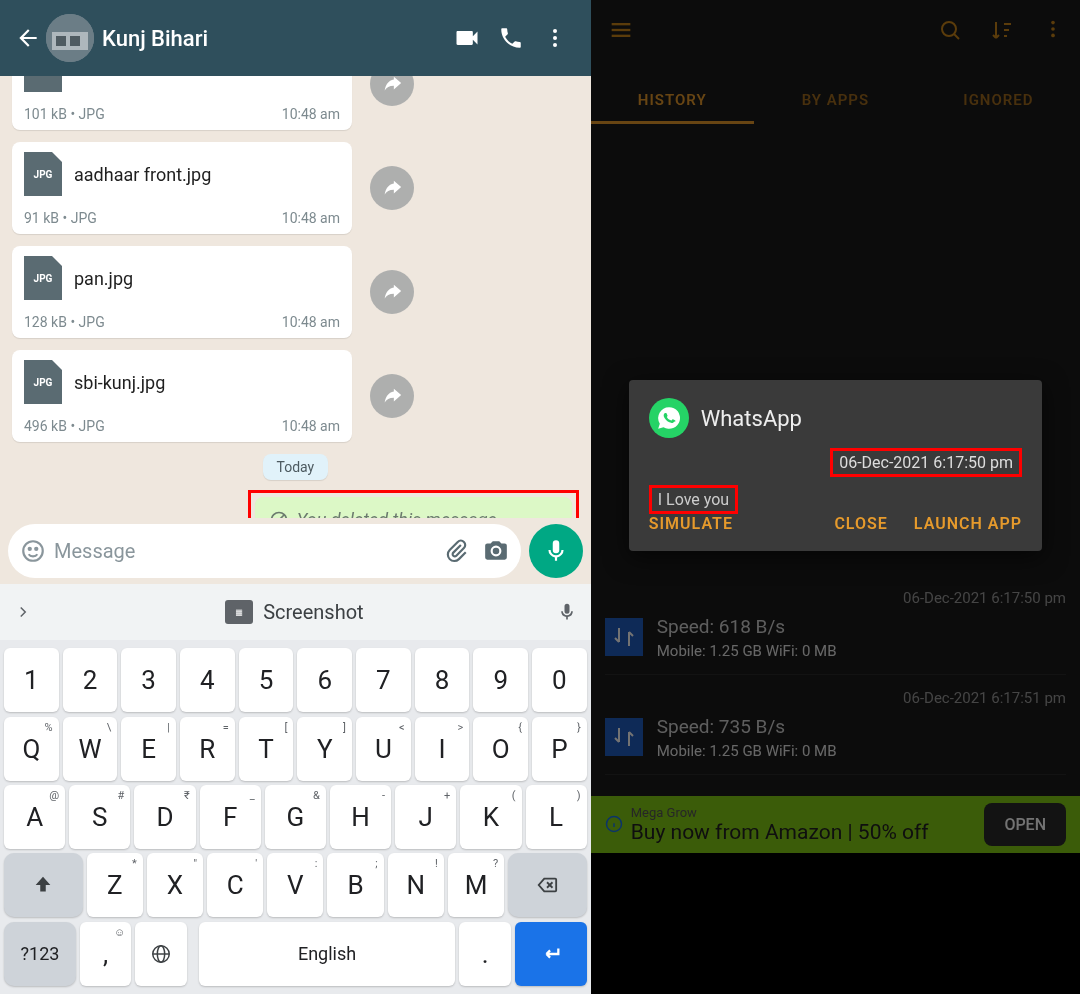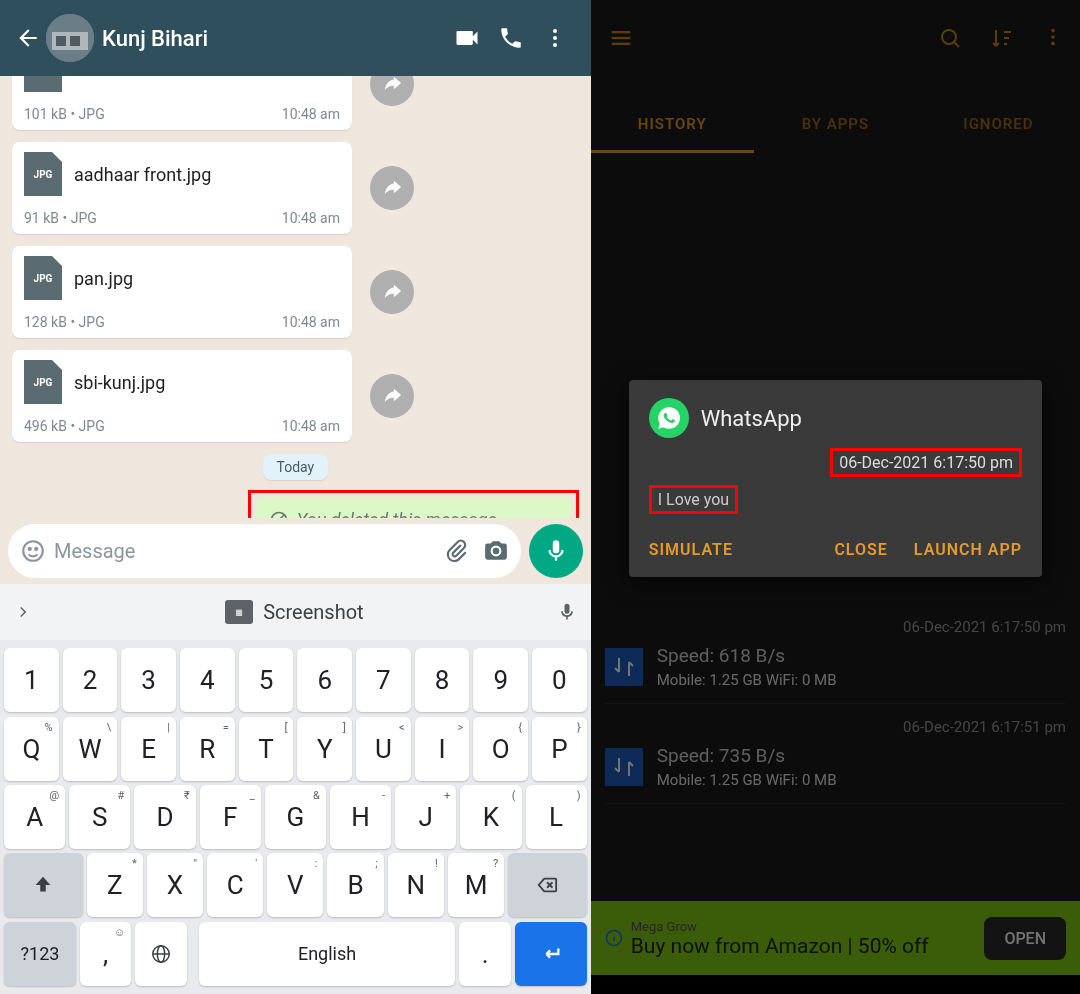--- a/index.html
+++ b/index.html
@@ -42,26 +42,26 @@
 
 .kb{background:#e8eaed;height:410px;display:flex;flex-direction:column;}
 .kb-sugg{height:56px;display:flex;align-items:center;justify-content:space-between;padding:0 14px;background:#f1f3f4;}
 .kb-sugg-center{display:flex;align-items:center;font-size:20px;color:#3c4043;}
 .kb-sugg-icon{width:28px;height:24px;background:#5f6368;border-radius:3px;margin-right:10px;display:flex;align-items:center;justify-content:center;color:#fff;font-size:8px;}
 .kb-rows{flex:1;display:flex;flex-direction:column;justify-content:space-around;padding:6px 4px;}
 .kb-row{display:flex;justify-content:center;gap:4px;}
 .kb-key{background:#fff;border-radius:6px;height:64px;flex:1;display:flex;align-items:center;justify-content:center;font-size:26px;color:#202124;position:relative;box-shadow:0 1px 2px rgba(0,0,0,.2);}
 .kb-key .sup{position:absolute;top:4px;right:6px;font-size:11px;color:#5f6368;}
 .kb-key.wide{flex:1.4;}
-.kb-key.grey{background:#ced3d9;}
+.kb-key.grey{background:#ced3d9;border-radius:10px;}
 .kb-key.enter{background:#1a73e8;}
 .kb-space{flex:5;font-size:18px;margin-left:8px;}
 
 
-.na{width:540px;height:975px;background:#1b1b1b;position:relative;color:#e0e0e0;display:flex;flex-direction:column;gap:21px;}
+.na{width:540px;height:853px;background:#1b1b1b;position:relative;color:#e0e0e0;display:flex;flex-direction:column;gap:21px;}
 .na-dim{position:absolute;inset:0;background:rgba(0,0,0,.55);pointer-events:none;z-index:5;}
 .na-top{height:76px;display:flex;align-items:center;justify-content:space-between;padding:0 16px;color:#c9851a;}
 .na-top-icons{display:flex;gap:28px;}
 .na-tabs{height:56px;display:flex;color:#a06a1e;font-size:15px;font-weight:600;letter-spacing:1px;}
 .na-tab{flex:1;display:flex;align-items:center;justify-content:center;border-bottom:3px solid transparent;}
 .na-tab.active{color:#e69a2c;border-bottom-color:#e69a2c;}
 .na-filter{height:56px;display:flex;align-items:center;padding:0 18px;color:#8a8a8a;font-size:18px;gap:14px;}
 .na-filter .spacer{flex:1;}
 .na-list{flex:1;padding:0 14px;}
 .na-item{padding:14px 0;border-bottom:1px solid #2a2a2a;}
@@ -77,21 +77,21 @@
 .na-ad-main{font-size:21px;}
 .na-ad-btn{background:#2a2a2a;color:#fff;padding:12px 20px;border-radius:8px;font-size:16px;font-weight:500;}
 
 .na-modal{position:absolute;left:38px;right:38px;top:380px;background:#3a3a3a;border-radius:4px;padding:18px 20px;z-index:10;box-shadow:0 6px 24px rgba(0,0,0,.6);}
 .na-modal-head{display:flex;align-items:center;margin-bottom:10px;}
 .na-modal-wa{width:40px;height:40px;border-radius:50%;background:#25d366;display:flex;align-items:center;justify-content:center;margin-right:12px;}
 .na-modal-app{font-size:22px;color:#eee;}
 .na-modal-time{text-align:right;font-size:16px;color:#ddd;border:3px solid #ff0000;padding:2px 6px;margin-left:auto;display:inline-block;}
 .na-modal-sender{font-size:19px;color:#ddd;margin-top:10px;}
 .na-modal-msg{font-size:16px;color:#ccc;border:3px solid #ff0000;padding:2px 6px;display:inline-block;margin-top:8px;}
-.na-modal-btns{display:flex;justify-content:space-between;margin-top:26px;color:#e69a2c;font-size:16px;font-weight:600;letter-spacing:1px;}
+.na-modal-btns{display:flex;justify-content:space-between;color:#e69a2c;font-size:16px;font-weight:600;letter-spacing:1px;}
 .na-modal-btns span{cursor:pointer;}
 
 svg{display:block;}
 </style>
 </head>
 <body>
 
 <div class="wa">
 
   <div class="wa-header">

